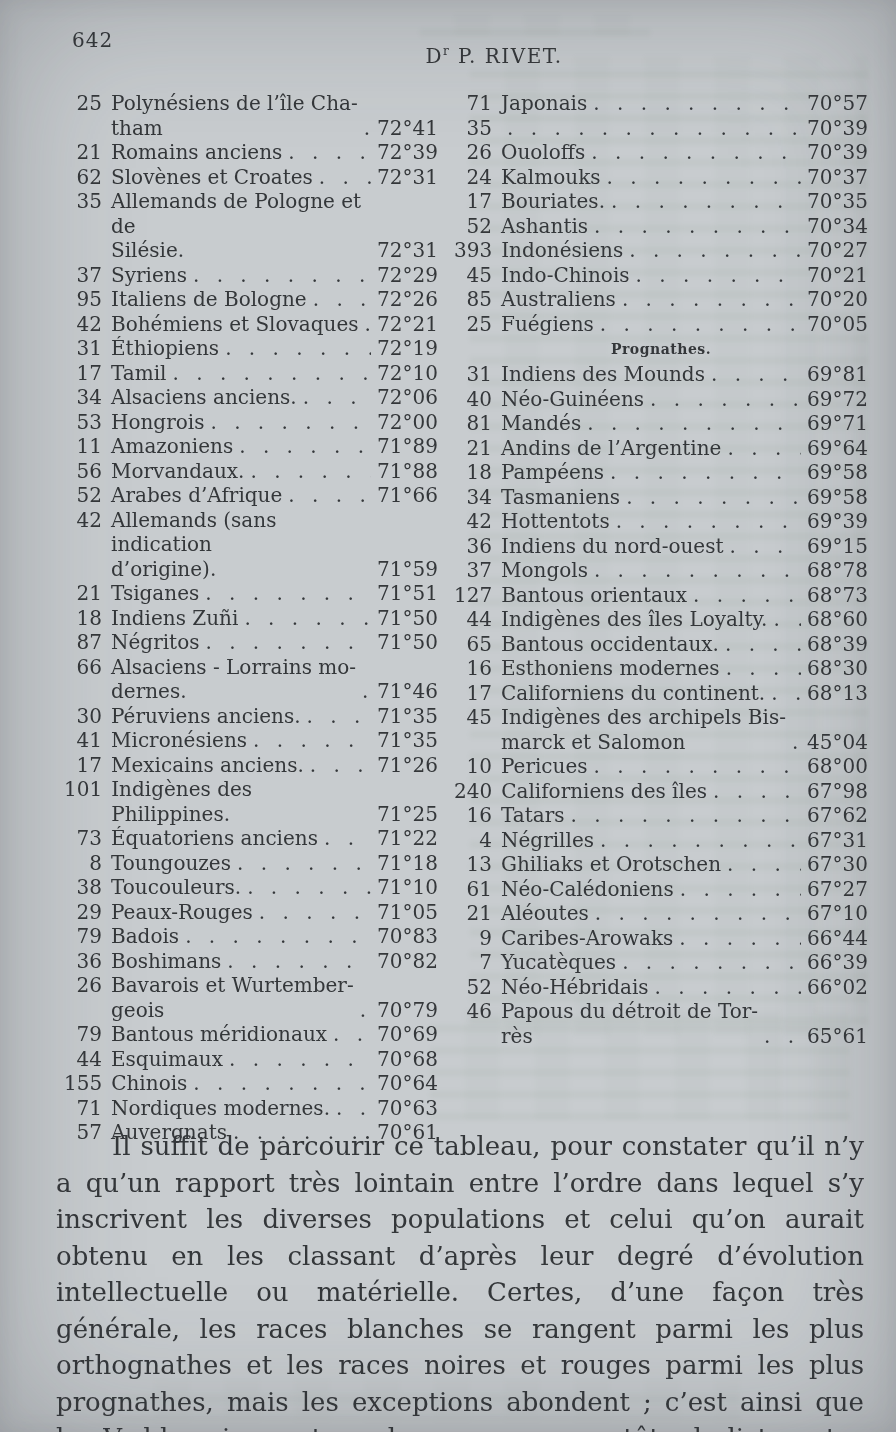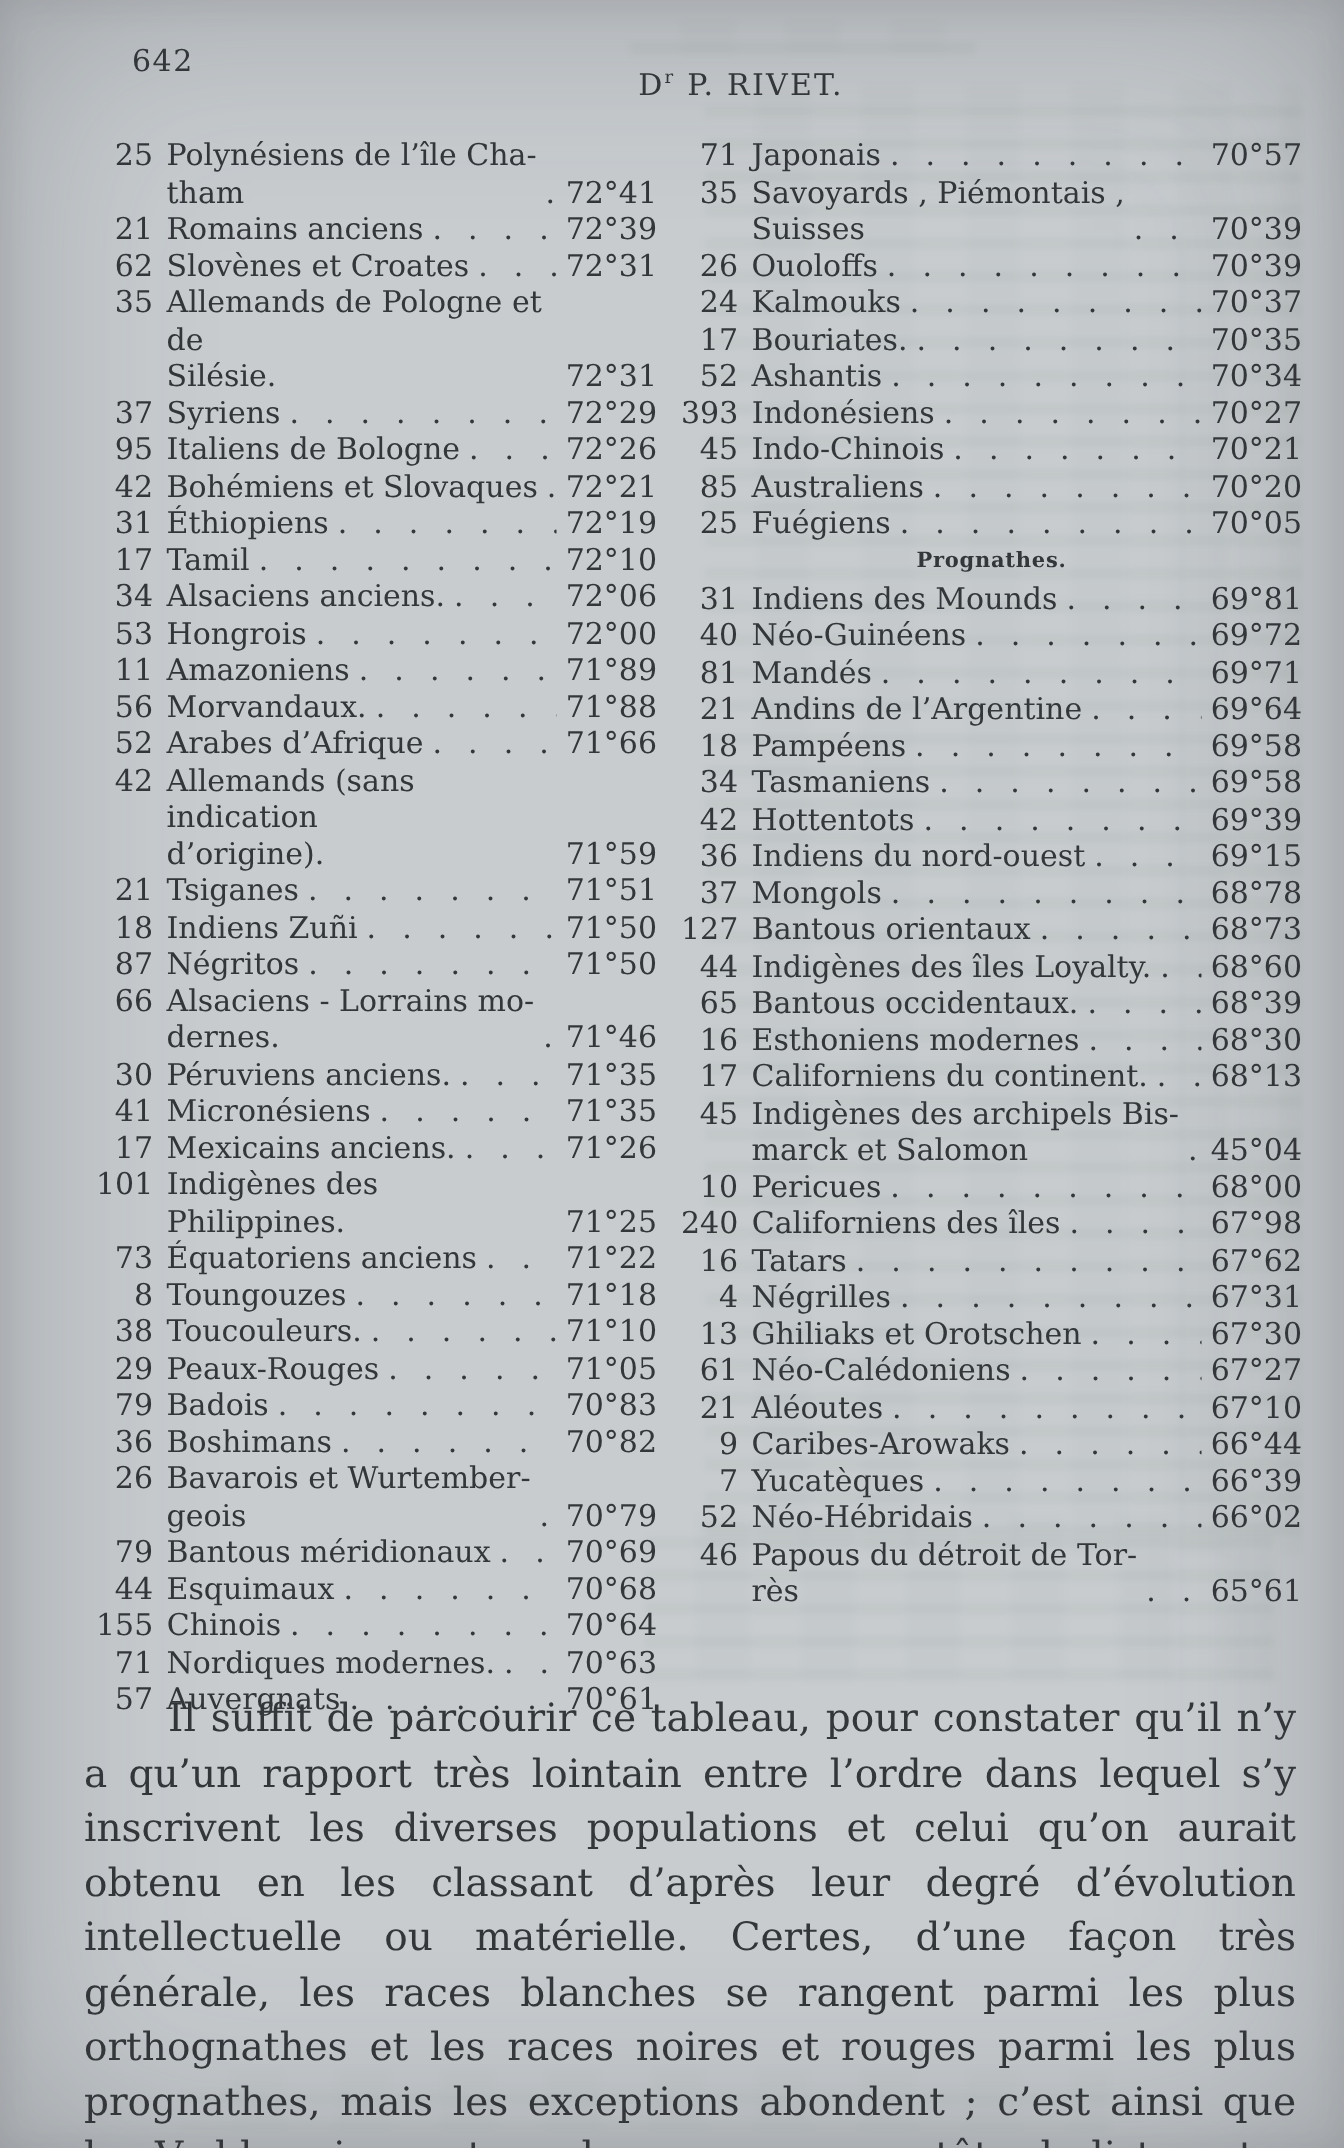--- a/index.html
+++ b/index.html
@@ -18,21 +18,21 @@
     box-shadow:inset 0 0 140px rgba(55,60,66,.30), inset 0 0 24px rgba(55,60,66,.12);
   }
   
   .ghost{
     position:absolute;pointer-events:none;filter:blur(2px);opacity:.5;
     background:
       repeating-linear-gradient(180deg, transparent 0 15px, rgba(124,146,126,.16) 15px 22px),
       repeating-linear-gradient(90deg, transparent 0 34px, rgba(124,146,126,.07) 34px 70px);
   }
   .header{position:absolute;top:26px;left:64px;right:28px;height:30px;font-size:20px;}
-  .pnum{position:absolute;left:24px;top:2px;letter-spacing:1px;}
+  .pnum{position:absolute;left:8px;top:2px;letter-spacing:1px;}
   .running{position:absolute;left:110px;width:640px;top:18px;text-align:center;letter-spacing:1.5px;}
   .running sup{font-size:12px;}
 
   .table-area{
     position:absolute;top:91px;left:64px;right:28px;
     display:flex;gap:16px;
     font-size:20px;line-height:24.5px;
   }
   .col-left{width:374px;flex:none;}
   .col-right{flex:1;min-width:0;}
@@ -296,22 +296,20 @@
     <div class="col-right">
       <div id="right-top">
           <div class="row">
             <span class="num">71</span>
             <span class="name">Japonais</span>
             <span class="leader"></span>
             <span class="val">70°57</span>
           </div>
           <div class="row">
             <span class="num">35</span>
-            <span class="name">Savoyards , Piémontais ,
-Suisses</span>
             <span class="leader"></span>
             <span class="val">70°39</span>
           </div>
           <div class="row">
             <span class="num">26</span>
             <span class="name">Ouoloffs</span>
             <span class="leader"></span>
             <span class="val">70°39</span>
           </div>
           <div class="row">

